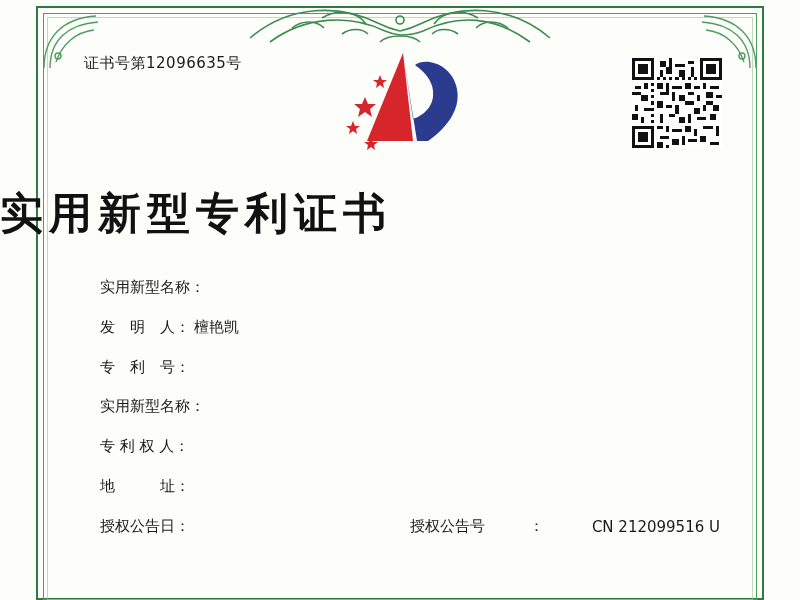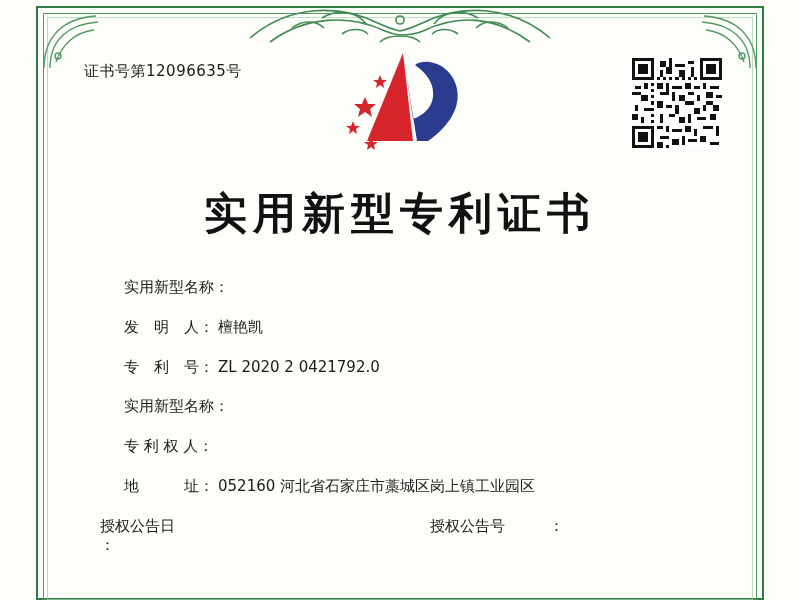--- a/index.html
+++ b/index.html
@@ -65,21 +65,21 @@
     height: 70px;
     pointer-events: none;
   }
   .corner-tl { left: 36px; top: 6px; }
   .corner-tr { right: 36px; top: 6px; transform: scaleX(-1); }
 
   
   .serial {
     position: absolute;
     left: 84px;
-    top: 62px;
+    top: 54px;
     font-size: 15px;
     color: #1a1a1a;
     letter-spacing: .5px;
     white-space: nowrap;
   }
 
   
   .emblem {
     position: absolute;
     left: 331px;
@@ -98,21 +98,20 @@
     background: #ffffff;
   }
   .qr svg { display: block; }
 
   
   .main-title {
     position: absolute;
     left: 0;
     right: 0;
     top: 185px;
-    text-align: center;
     font-family: "DejaVu Serif", "Liberation Serif", serif;
     font-weight: bold;
     font-size: 43px;
     letter-spacing: 6px;
     color: #111111;
   }
 
   
   .fields {
     position: absolute;
@@ -120,42 +119,41 @@
     top: 278px;
     right: 80px;
   }
   .field-row {
     display: flex;
     align-items: baseline;
     margin-bottom: 21px;
     font-size: 15px;
     color: #1a1a1a;
     line-height: 1.25;
-    margin-left: 24px;
   }
   .field-label {
     white-space: pre;
     flex: 0 0 auto;
   }
   .field-colon {
     flex: 0 0 auto;
     padding-right: 4px;
   }
   .field-value {
     flex: 0 1 auto;
     white-space: nowrap;
   }
   .row-split {
     display: flex;
     align-items: baseline;
     margin-bottom: 21px;
     font-size: 15px;
     color: #1a1a1a;
   }
-  .row-split .left-part { display: flex; align-items: flex-start; width: 330px; flex-direction: column; }
+  .row-split .left-part { display: flex; align-items: center; width: 330px; }
   .row-split .right-part { display: flex; align-items: flex-end; gap: 44px; }
 
   
   .bottom-fade {
     position: absolute;
     left: 0; right: 0; bottom: 0; height: 1px;
   }
 </style>
 </head>
 <body>
@@ -334,46 +332,45 @@
 
     <div class="field-row">
       <span class="field-label">发　明　人</span>
       <span class="field-colon">：</span>
       <span class="field-value">檀艳凯</span>
     </div>
 
     <div class="field-row">
       <span class="field-label">专　利　号</span>
       <span class="field-colon">：</span>
-      <span class="field-value">ZL 2020 2 0421792.0</span>
     </div>
 
     <div class="field-row">
       <span class="field-label">实用新型名称</span>
       <span class="field-colon">：</span>
     </div>
 
     <div class="field-row">
       <span class="field-label">专 利 权 人</span>
       <span class="field-colon">：</span>
     </div>
 
     <div class="field-row">
       <span class="field-label">地　　　址</span>
       <span class="field-colon">：</span>
-      <span class="field-value">052160 河北省石家庄市藁城区岗上镇工业园区</span>
     </div>
 
     <div class="row-split">
       <span class="left-part">
         <span class="field-label">授权公告日</span>
         <span class="field-colon">：</span>
       </span>
       <span class="right-part">
         <span class="field-label">授权公告号</span>
         <span class="field-colon">：</span>
+        <span class="field-value">CN 212099516 U</span>
       </span>
     </div>
 
   </div>
 
   <div class="bottom-fade"></div>
 </div>
 
 </body></html>

